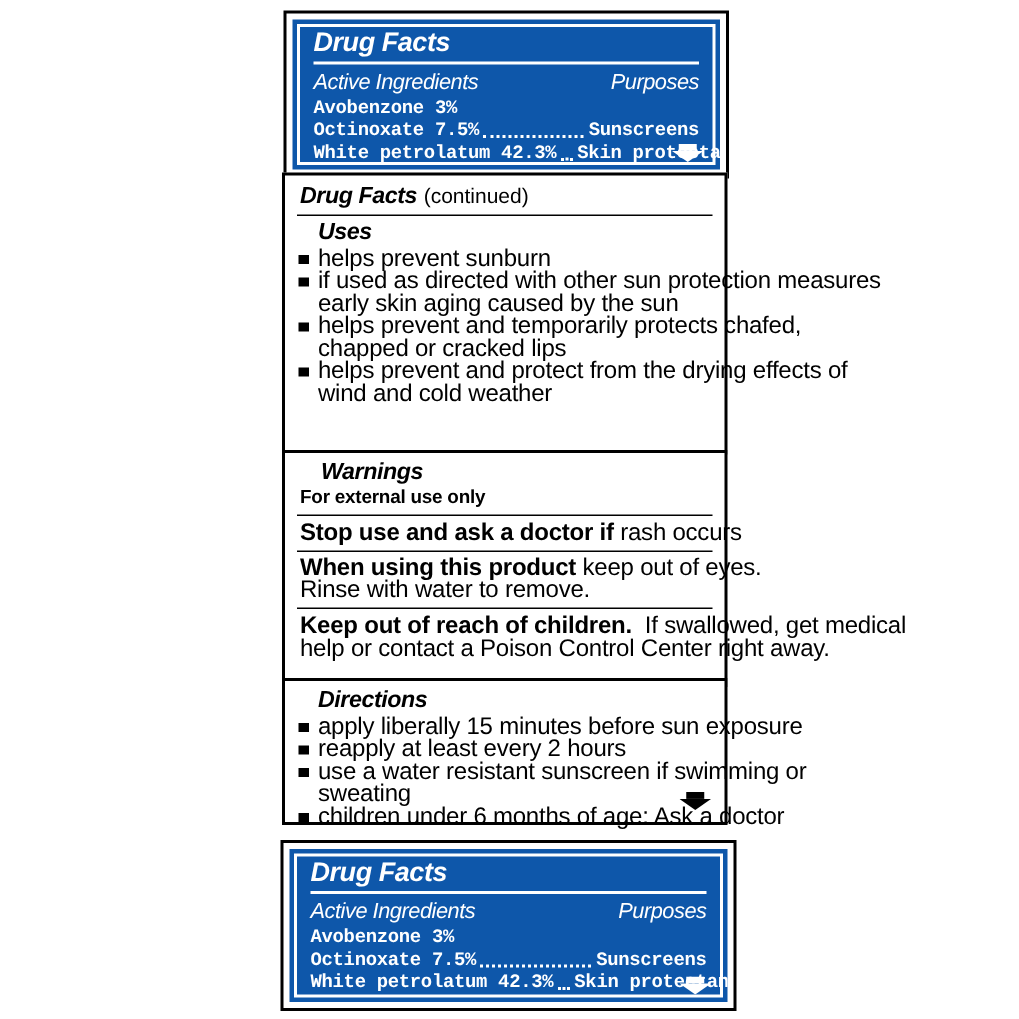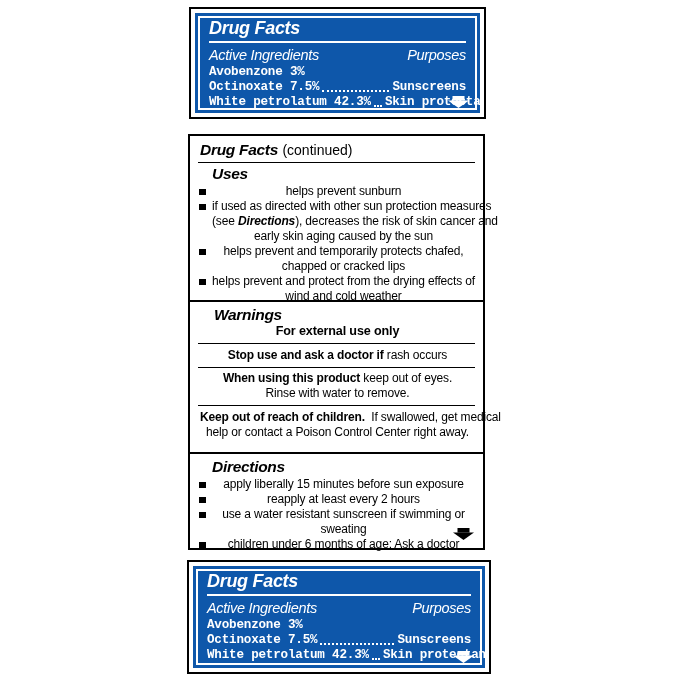--- a/index.html
+++ b/index.html
@@ -32,37 +32,37 @@
   .ing-row{display:flex;align-items:flex-end;font-weight:bold;font-size:12.6px;
            line-height:15px;letter-spacing:-0.2px;white-space:nowrap;font-family:Liberation Mono, monospace;}
   .leader{flex:1;border-bottom:2px dotted #fff;margin:0 3px 3px 3px;min-width:8px;}
   .df-arrow{position:absolute;right:11px;bottom:5px;}
 
   
   .wbox{
     position:absolute;left:188px;width:297px;box-sizing:border-box;
     border:2.5px solid #000;background:#fff;padding:2px 8px 0 8px;
   }
-  #uses-box{top:134px;height:188px;}
+  #uses-box{top:115px;height:188px;}
   #warnings-box{top:300px;height:158px;}
   #directions-box{top:452px;height:98px;}
 
   .cont-hdr{border-bottom:1.5px solid #000;padding:3px 0 3px 2px;}
   .cont-hdr .hdr-title{font-weight:bold;font-style:italic;font-size:15.5px;letter-spacing:-0.3px;}
   .cont-hdr .hdr-suffix{font-size:14px;}
   .sec-title{font-weight:bold;font-style:italic;font-size:15.5px;letter-spacing:-0.3px;
              padding:2px 0 1px 2px;line-height:18px;margin-left:12px;}
-  .line{font-size:12px;line-height:15px;letter-spacing:-0.15px;white-space:nowrap;text-align:center;}
+  .line{font-size:16px;line-height:15px;letter-spacing:-0.15px;white-space:nowrap;}
   .bullet{position:relative;padding-left:14px;}
   .bullet::before{
     content:"";position:absolute;left:1px;top:4.5px;width:6.5px;height:6.5px;background:#000;
   }
   .warn-row{border-top:1.4px solid #000;padding:3.5px 0 4px 2px;}
   .warn-row.first{border-top:none;padding-top:0;}
-  .warn-sub{font-weight:bold;font-size:12.6px;line-height:15px;letter-spacing:-0.15px;text-align:center;}
+  .warn-sub{font-weight:bold;font-size:12.6px;line-height:15px;letter-spacing:-0.15px;}
   .dir-arrow{position:absolute;right:9px;bottom:8px;}
 </style>
 </head>
 <body>
 
 <section class="label-frame top">
   <div class="blue-box" style="background: rgb(14, 87, 170);">
     <div class="df-title">Drug Facts</div>
     <div class="df-rule"></div>
     <div class="df-cols">
@@ -96,21 +96,20 @@
     <span class="hdr-title">Drug Facts</span>
     <span class="hdr-suffix"> <span>(continued)</span></span>
   </div>
   <div class="sec-title">Uses</div>
   <div id="uses-bullets">
       <div class="bullet">
         <div class="line"><span>helps prevent sunburn</span></div>
       </div>
       <div class="bullet">
         <div class="line"><span>if used as directed with other sun protection measures</span></div>
-        <div class="line"><span>(see </span><span class="bi">Directions</span><span>), decreases the risk of skin cancer and</span></div>
         <div class="line"><span>early skin aging caused by the sun</span></div>
       </div>
       <div class="bullet">
         <div class="line"><span>helps prevent and temporarily protects chafed,</span></div>
         <div class="line"><span>chapped or cracked lips</span></div>
       </div>
       <div class="bullet">
         <div class="line"><span>helps prevent and protect from the drying effects of</span></div>
         <div class="line"><span>wind and cold weather</span></div>
       </div>

